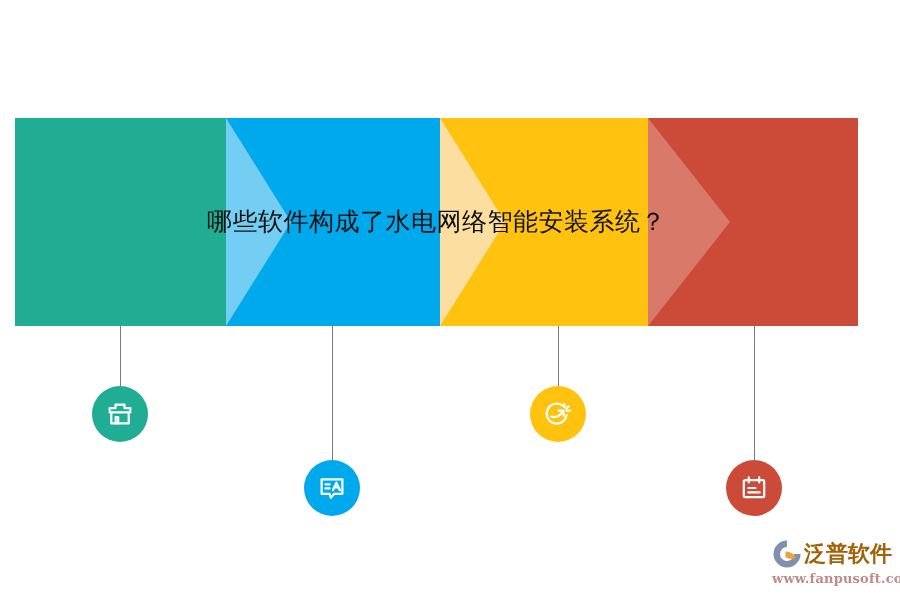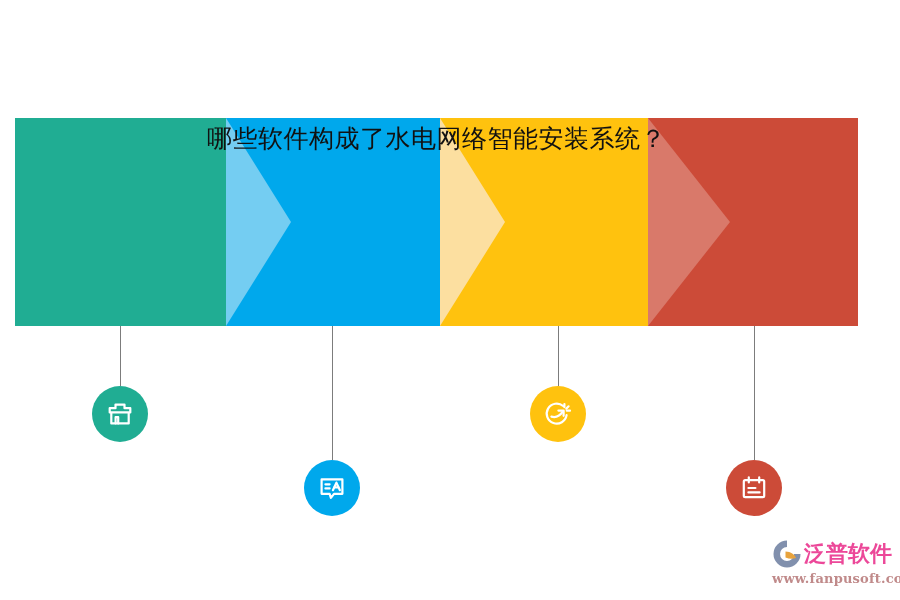--- a/index.html
+++ b/index.html
@@ -39,21 +39,21 @@
   }
   .banner-text {
     position: absolute;
     left: 0;
     top: 0;
     width: 843px;
     height: 208px;
     display: flex;
     flex-direction: column;
     align-items: center;
-    justify-content: space-between;
+    justify-content: center;
     pointer-events: none;
   }
   .banner-line {
     font-family: "DejaVu Serif", "Liberation Serif", serif;
     font-size: 25px;
     line-height: 42px;
     color: #111111;
     letter-spacing: 0.5px;
     white-space: nowrap;
     text-align: center;
@@ -94,21 +94,21 @@
   .logo-mark {
     width: 30px;
     height: 30px;
     flex: 0 0 30px;
     margin-right: 2px;
   }
   .logo-name {
     font-family: "DejaVu Sans", "Liberation Sans", sans-serif;
     font-size: 22px;
     font-weight: bold;
-    color: #ec4899;
+    color: #a16207;
     letter-spacing: 0px;
     line-height: 30px;
     white-space: nowrap;
   }
   .logo-url {
     font-family: "DejaVu Serif", "Liberation Serif", serif;
     font-size: 13px;
     font-weight: bold;
     color: #c08a8a;
     letter-spacing: 0.2px;

